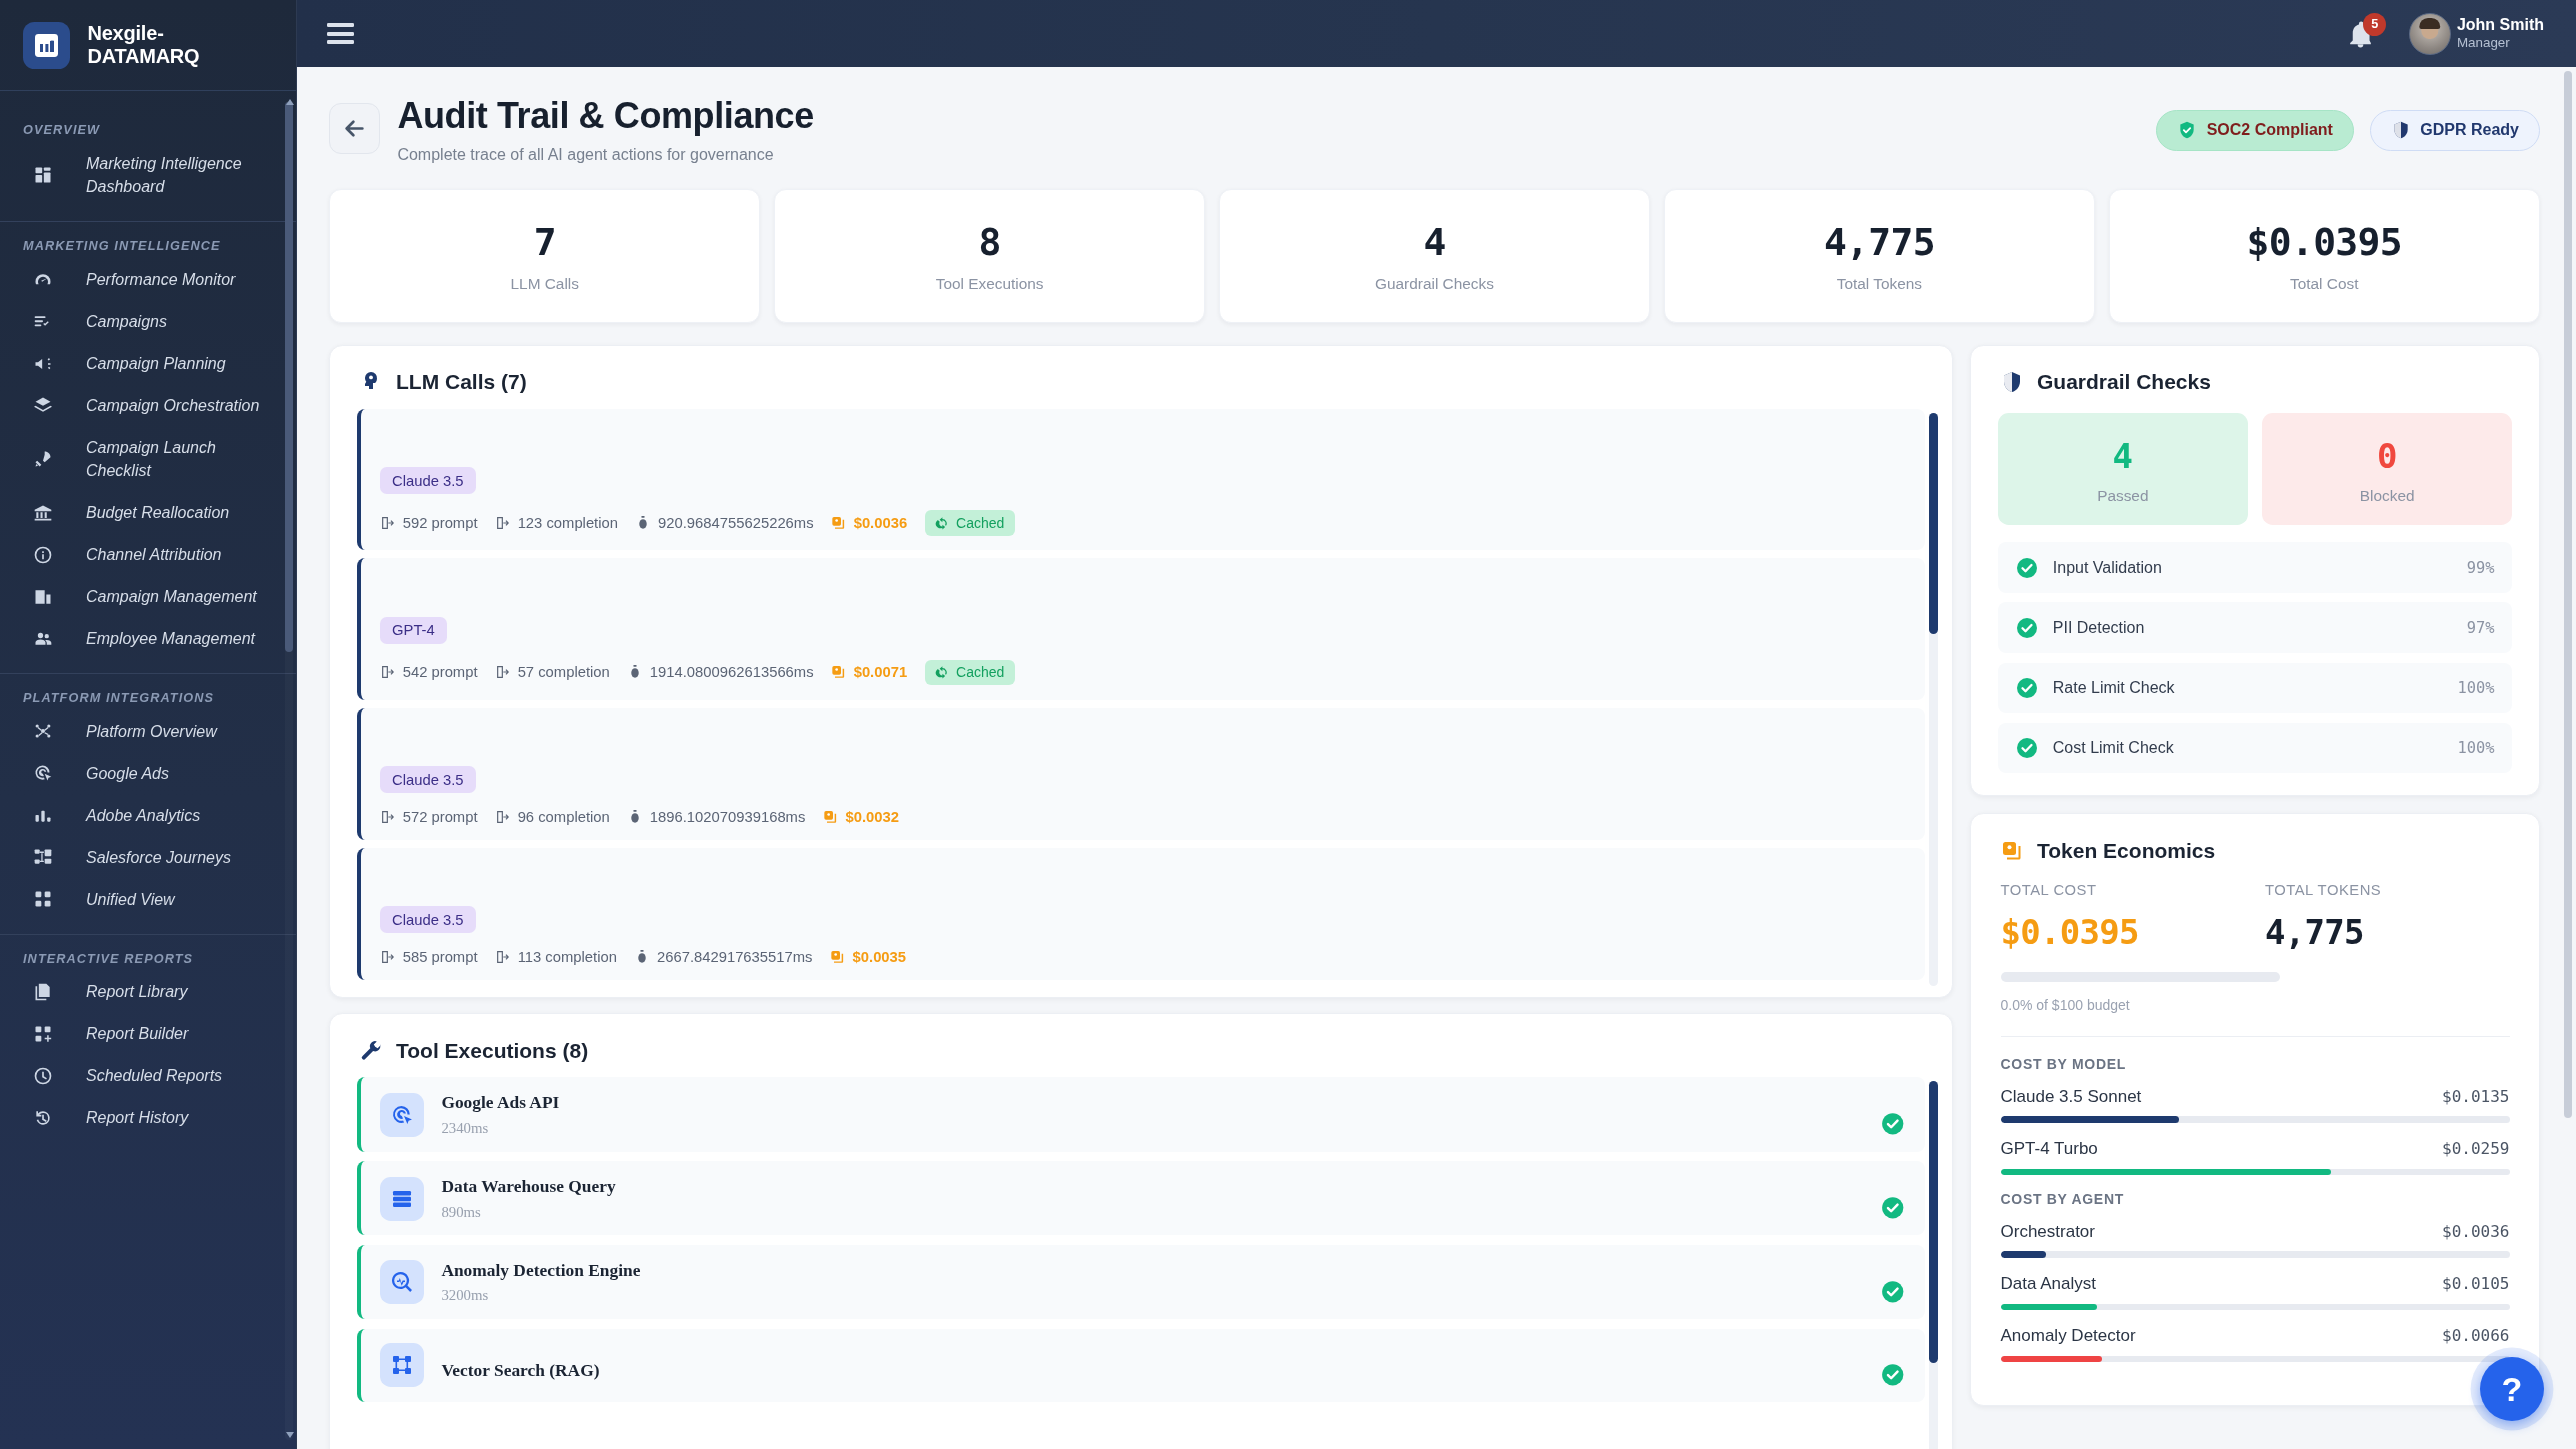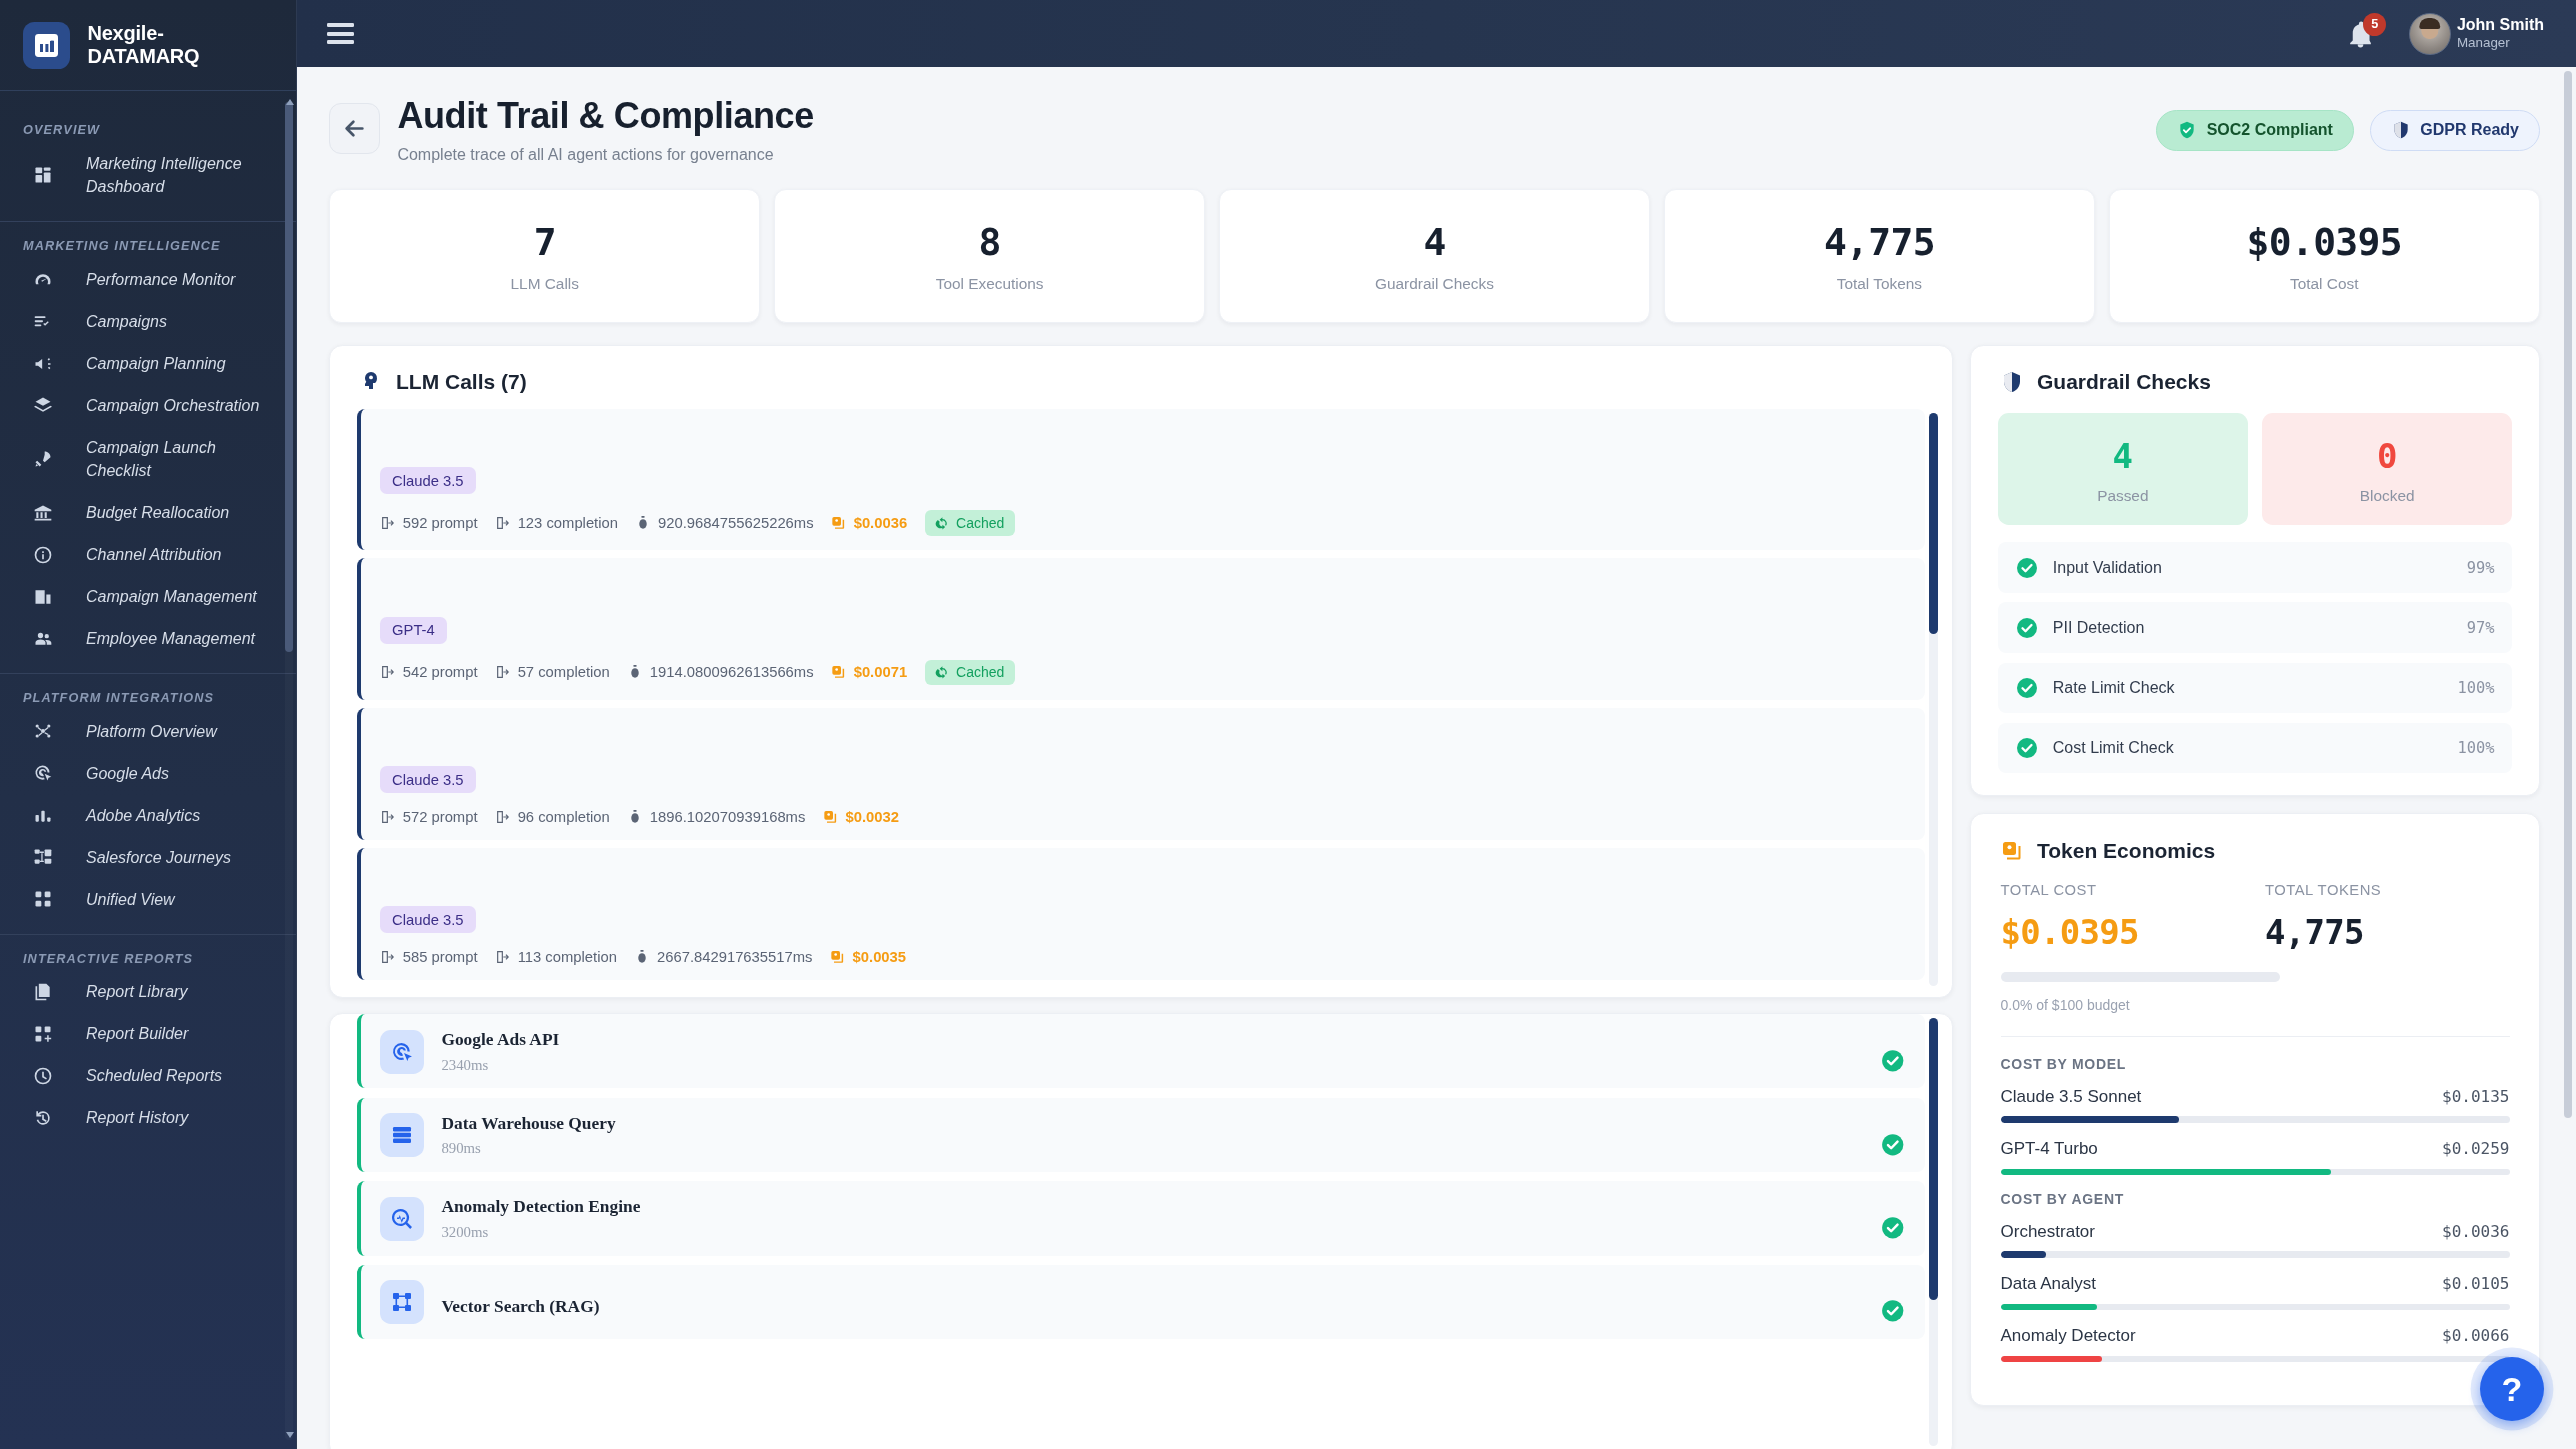--- a/index.html
+++ b/index.html
@@ -129,21 +129,21 @@
   }
   .backbtn svg { width: 27px; height: 27px; fill: none; stroke: #475569; stroke-width: 2.4; }
   .page-title { font-size: 36px; font-weight: bold; color: #17202e; letter-spacing: -0.4px; }
   .page-sub { font-size: 16px; color: #77808f; margin-top: 8.7px; }
   .pagehead-right { display: flex; gap: 16px; margin-top: 14.8px; }
   .pill {
     display: flex; align-items: center; gap: 9.4px;
     padding: 9.4px 20px; border-radius: 670px; font-size: 16px; font-weight: bold;
     cursor: pointer; white-space: nowrap;
   }
-  .pill.soc2 { background: #b9ebd2; color: #14532d; border: 0.7px solid #a6e4c6; }
+  .pill.soc2 { background: #b9ebd2; color: #7f1d1d; border: 0.7px solid #a6e4c6; }
   .pill.gdpr { background: #eef3fd; color: #21386e; border: 0.7px solid #cfdcf5; }
   .pill svg { width: 20px; height: 20px; }
 
   
   .statrow {
     display: flex; gap: 13.4px; padding: 25.5px 36px 0 32px;
   }
   .statcard {
     flex: 1; background: #fff; border-radius: 12px; height: 134px;
     display: flex; flex-direction: column; align-items: center; justify-content: center;
@@ -709,20 +709,28 @@
                         <span class="t4">$0.0035</span>
                       </span>
                     </div></div>
                 </div>
               <div class="vscroll-track"></div>
               <div class="vscroll-thumb" style="top:4px;height:221px;"></div>
             </div>
           </section>
 
           <section class="card">
+            <div class="card-head">
+              <span class="ci">
+                <svg viewBox="0 0 24 24">
+                    <path fill="#1e3a6e" d="M21 5.6a5.2 5.2 0 0 1-6.9 6.5L6.4 19.8a2 2 0 1 1-2.8-2.8l7.7-7.7A5.2 5.2 0 0 1 17.8 2.4l-3 3 1.4 2.4 2.4 1.4 3-3z"></path>
+                  </svg>
+              </span>
+              <span class="card-title">Tool Executions (8)</span>
+            </div>
             <div class="scrollwrap" style="height:443px;overflow:hidden;">
               <div id="tool-root">
                   <div class="tool-row">
                     <span class="tool-ico">
                       <svg viewBox="0 0 24 24">
                         <path d="M11.5 3a8.5 8.5 0 1 0 2.6 16.6l-1-2.1a6.3 6.3 0 1 1 4.4-6.1h2.3A8.5 8.5 0 0 0 11.5 3zm0 4.1a4.4 4.4 0 1 0 1.6 8.5l-1.3-2.7a1.9 1.9 0 1 1 1.9-2.3h2.2a4.4 4.4 0 0 0-4.4-3.5zM14 13l8 3.6-3.4 1.1-1.2 3.4z"></path>
                       </svg>
                     </span>
                     <span><span class="tool-name">Google Ads API</span><div class="tool-dur">2340ms</div></span>
                     <span class="tool-ok"><svg viewBox="0 0 24 24">

